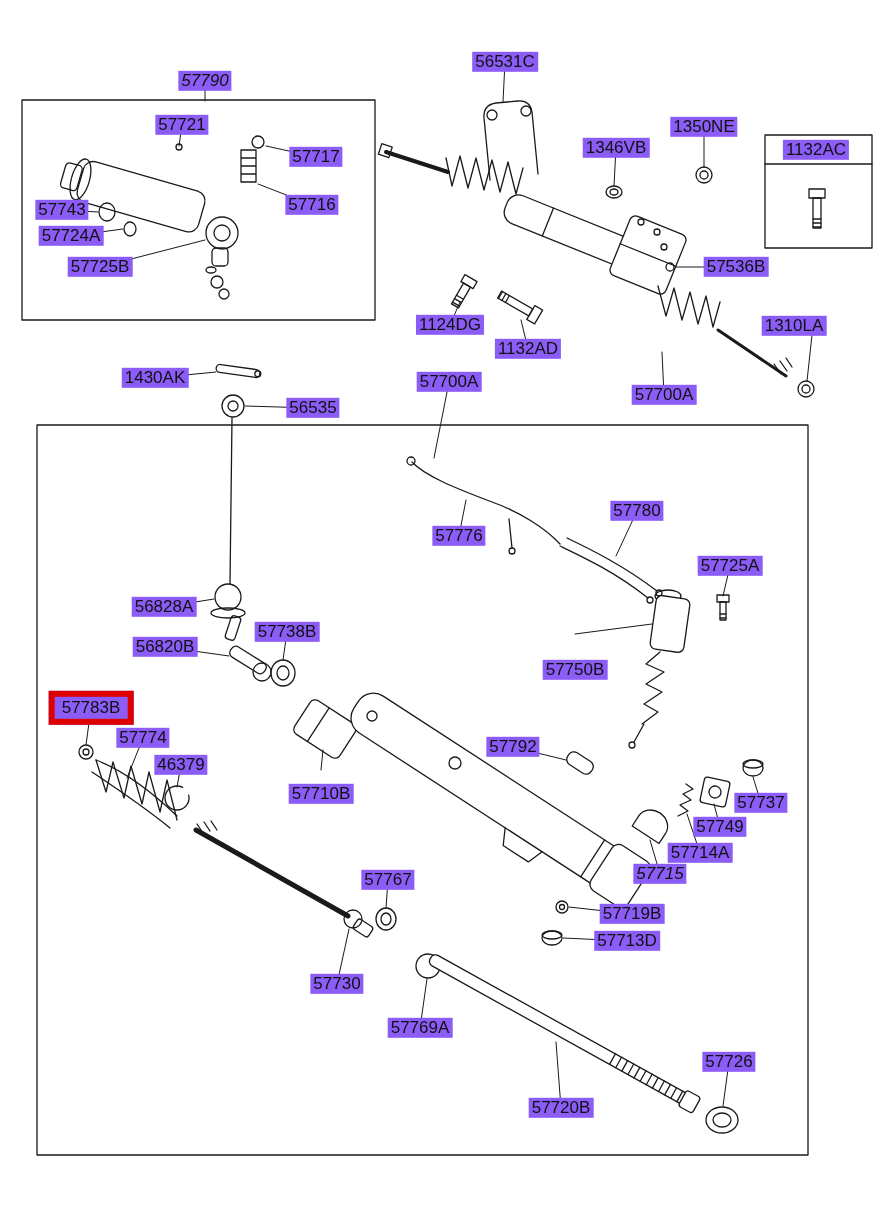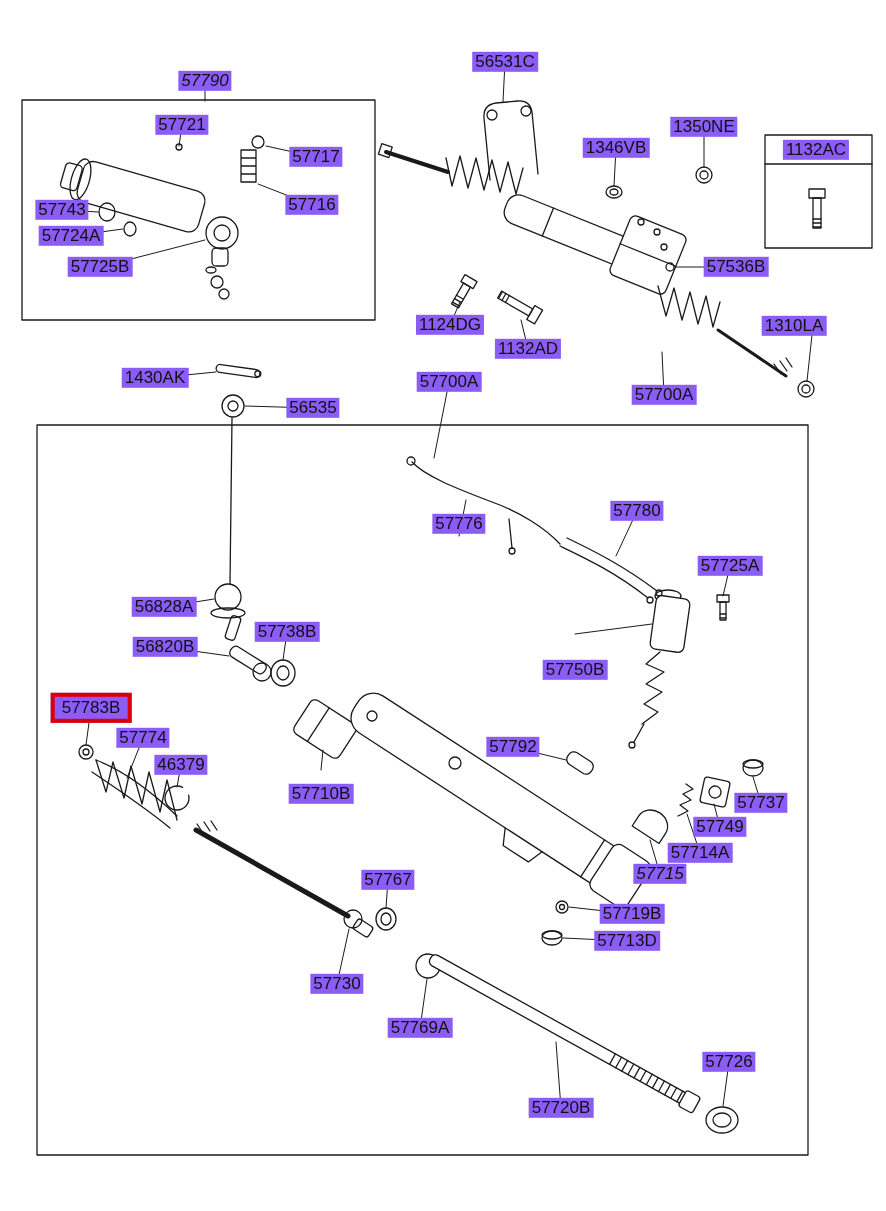--- a/index.html
+++ b/index.html
@@ -18,21 +18,21 @@
     font-size:17px;
     font-weight:400;
     color:#111;
     background:#8b5cf6;
     padding:0 3px;
     white-space:nowrap;
     line-height:1.2;
     cursor:pointer;
   }
   .part-label.highlight{
-    border:4px solid #0369a1;
+    border:6px solid #0369a1;
     padding:1px 7px;
   }
   .art{fill:none;stroke:#1a1a1a;stroke-width:1.3;stroke-linecap:round;stroke-linejoin:round;}
   .art .solidw{fill:#ffffff;}
   .thick{stroke-width:4;}
 </style>
 </head>
 <body>
 
 <div class="stage">
@@ -283,21 +283,21 @@
       <div class="part-label" style="left: 704px; top: 127px;">1350NE</div>
       <div class="part-label" style="left: 816px; top: 150px;">1132AC</div>
       <div class="part-label" style="left: 736px; top: 267px;">57536B</div>
       <div class="part-label" style="left: 450px; top: 325px;">1124DG</div>
       <div class="part-label" style="left: 528px; top: 349px;">1132AD</div>
       <div class="part-label" style="left: 664px; top: 395px;">57700A</div>
       <div class="part-label" style="left: 794px; top: 326px;">1310LA</div>
       <div class="part-label" style="left: 155px; top: 378px;">1430AK</div>
       <div class="part-label" style="left: 313px; top: 408px;">56535</div>
       <div class="part-label" style="left: 449px; top: 382px;">57700A</div>
-      <div class="part-label" style="left: 459px; top: 524px;">57776</div>
+      <div class="part-label" style="left: 459px; top: 536px;">57776</div>
       <div class="part-label" style="left: 637px; top: 511px;">57780</div>
       <div class="part-label" style="left: 730px; top: 566px;">57725A</div>
       <div class="part-label" style="left: 164px; top: 607px;">56828A</div>
       <div class="part-label" style="left: 165px; top: 647px;">56820B</div>
       <div class="part-label" style="left: 287px; top: 632px;">57738B</div>
       <div class="part-label" style="left: 575px; top: 634px; margin-top: 36px;">57750B</div>
       <div class="part-label highlight" style="border-color: rgb(221, 0, 0); left: 91px; top: 708px;">57783B</div>
       <div class="part-label" style="left: 143px; top: 738px;">57774</div>
       <div class="part-label" style="left: 181px; top: 765px;">46379</div>
       <div class="part-label" style="left: 321px; top: 770px; margin-top: 24px;">57710B</div>

